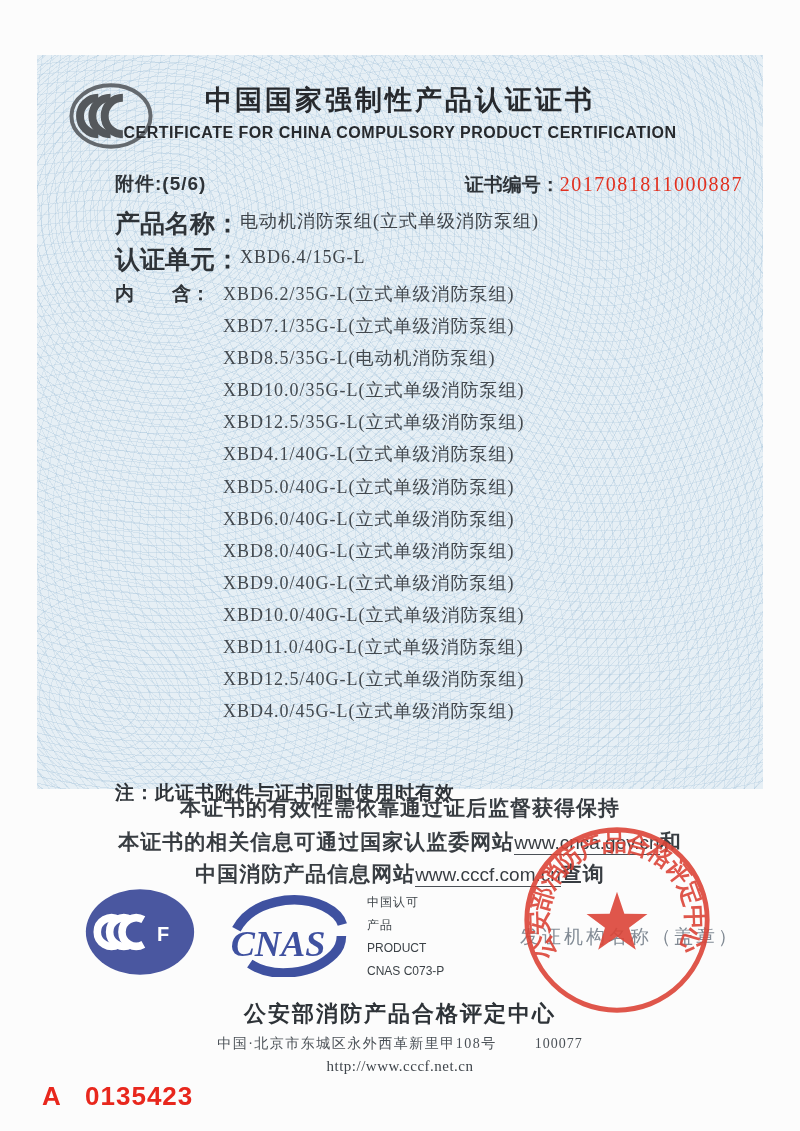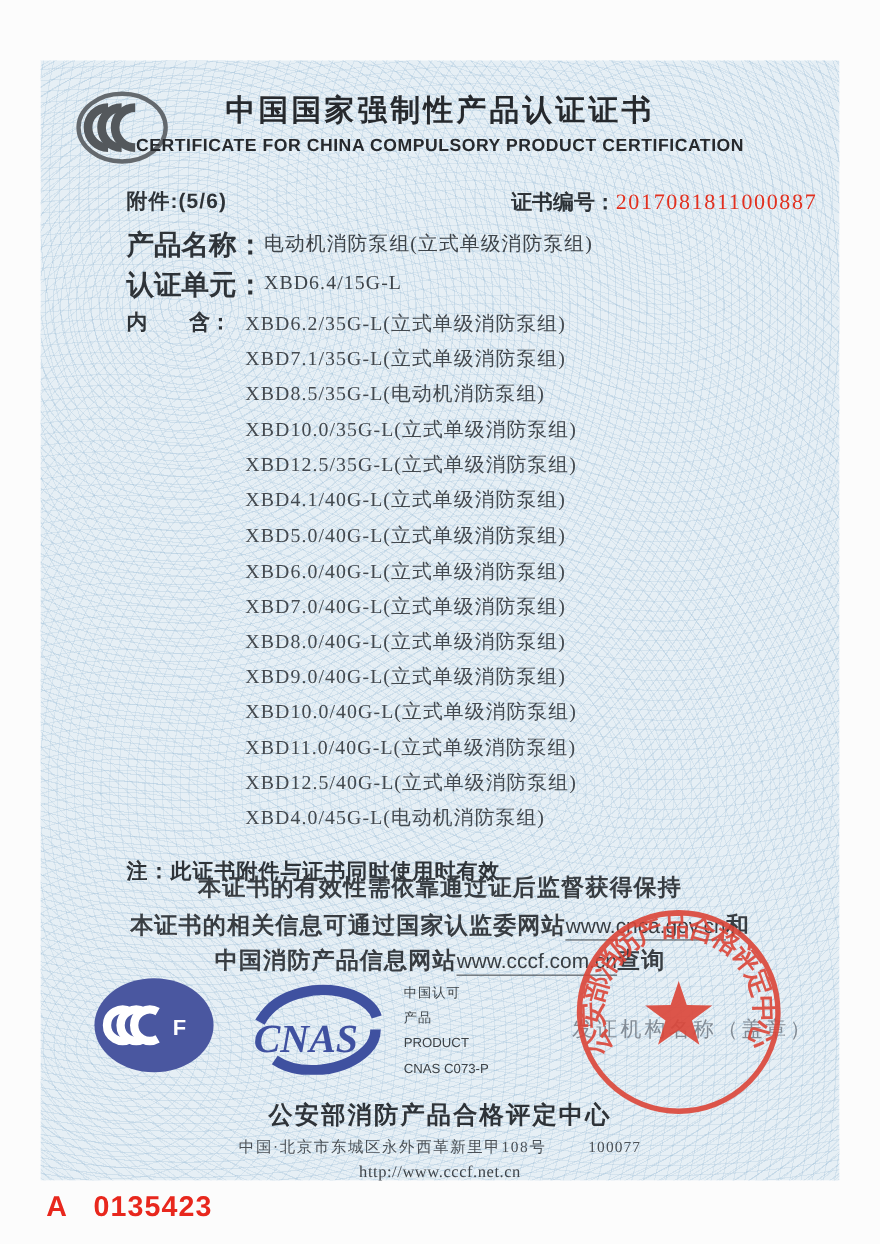--- a/index.html
+++ b/index.html
@@ -5,21 +5,21 @@
   html,body{margin:0;padding:0;}
   body{
     width:800px;height:1131px;position:relative;overflow:hidden;
     background:#fdfdfd;
     font-family:"Liberation Sans",sans-serif;
     -webkit-font-smoothing:antialiased;
   }
   .page{position:absolute;left:0;top:0;width:800px;height:1131px;background:#fcfcfc;}
   
   .paper{
-    position:absolute;left:37px;top:55px;width:726px;height:1018px;
+    position:absolute;left:37px;top:55px;width:726px;height:734px;
     background-color:#e6eff5;
     background-image:
       repeating-radial-gradient(circle at 18% 22%, rgba(150,185,212,.28) 0 1px, transparent 1px 7px),
       repeating-radial-gradient(circle at 78% 12%, rgba(150,185,212,.22) 0 1px, transparent 1px 9px),
       repeating-radial-gradient(circle at 55% 65%, rgba(150,185,212,.20) 0 1px, transparent 1px 8px),
       repeating-radial-gradient(circle at 10% 88%, rgba(150,185,212,.22) 0 1px, transparent 1px 10px);
   }
   .abs{position:absolute;line-height:1;}
   .center{left:0;right:0;text-align:center;}
   .serif{font-family:"Liberation Serif","DejaVu Serif",serif;}
@@ -110,27 +110,26 @@
 
     <div class="abs model-list">
         <div class="model-item">XBD6.2/35G-L(立式单级消防泵组)</div>
         <div class="model-item">XBD7.1/35G-L(立式单级消防泵组)</div>
         <div class="model-item">XBD8.5/35G-L(电动机消防泵组)</div>
         <div class="model-item">XBD10.0/35G-L(立式单级消防泵组)</div>
         <div class="model-item">XBD12.5/35G-L(立式单级消防泵组)</div>
         <div class="model-item">XBD4.1/40G-L(立式单级消防泵组)</div>
         <div class="model-item">XBD5.0/40G-L(立式单级消防泵组)</div>
         <div class="model-item">XBD6.0/40G-L(立式单级消防泵组)</div>
-        <div class="model-item">XBD7.0/40G-L(立式单级消防泵组)</div>
         <div class="model-item">XBD8.0/40G-L(立式单级消防泵组)</div>
         <div class="model-item">XBD9.0/40G-L(立式单级消防泵组)</div>
         <div class="model-item">XBD10.0/40G-L(立式单级消防泵组)</div>
         <div class="model-item">XBD11.0/40G-L(立式单级消防泵组)</div>
         <div class="model-item">XBD12.5/40G-L(立式单级消防泵组)</div>
-        <div class="model-item">XBD4.0/45G-L(电动机消防泵组)</div>
+        <div class="model-item">XBD4.0/45G-L(立式单级消防泵组)</div>
       </div>
 
     <div class="abs note-row">注：此证书附件与证书同时使用时有效</div>
 
     <div class="abs center stmt stmt1">本证书的有效性需依靠通过证后监督获得保持</div>
 
     <div class="abs center stmt stmt2">
       <span>本证书的相关信息可通过国家认监委网站</span><span class="url">www.cnca.gov.cn</span><span>和</span>
     </div>
 

